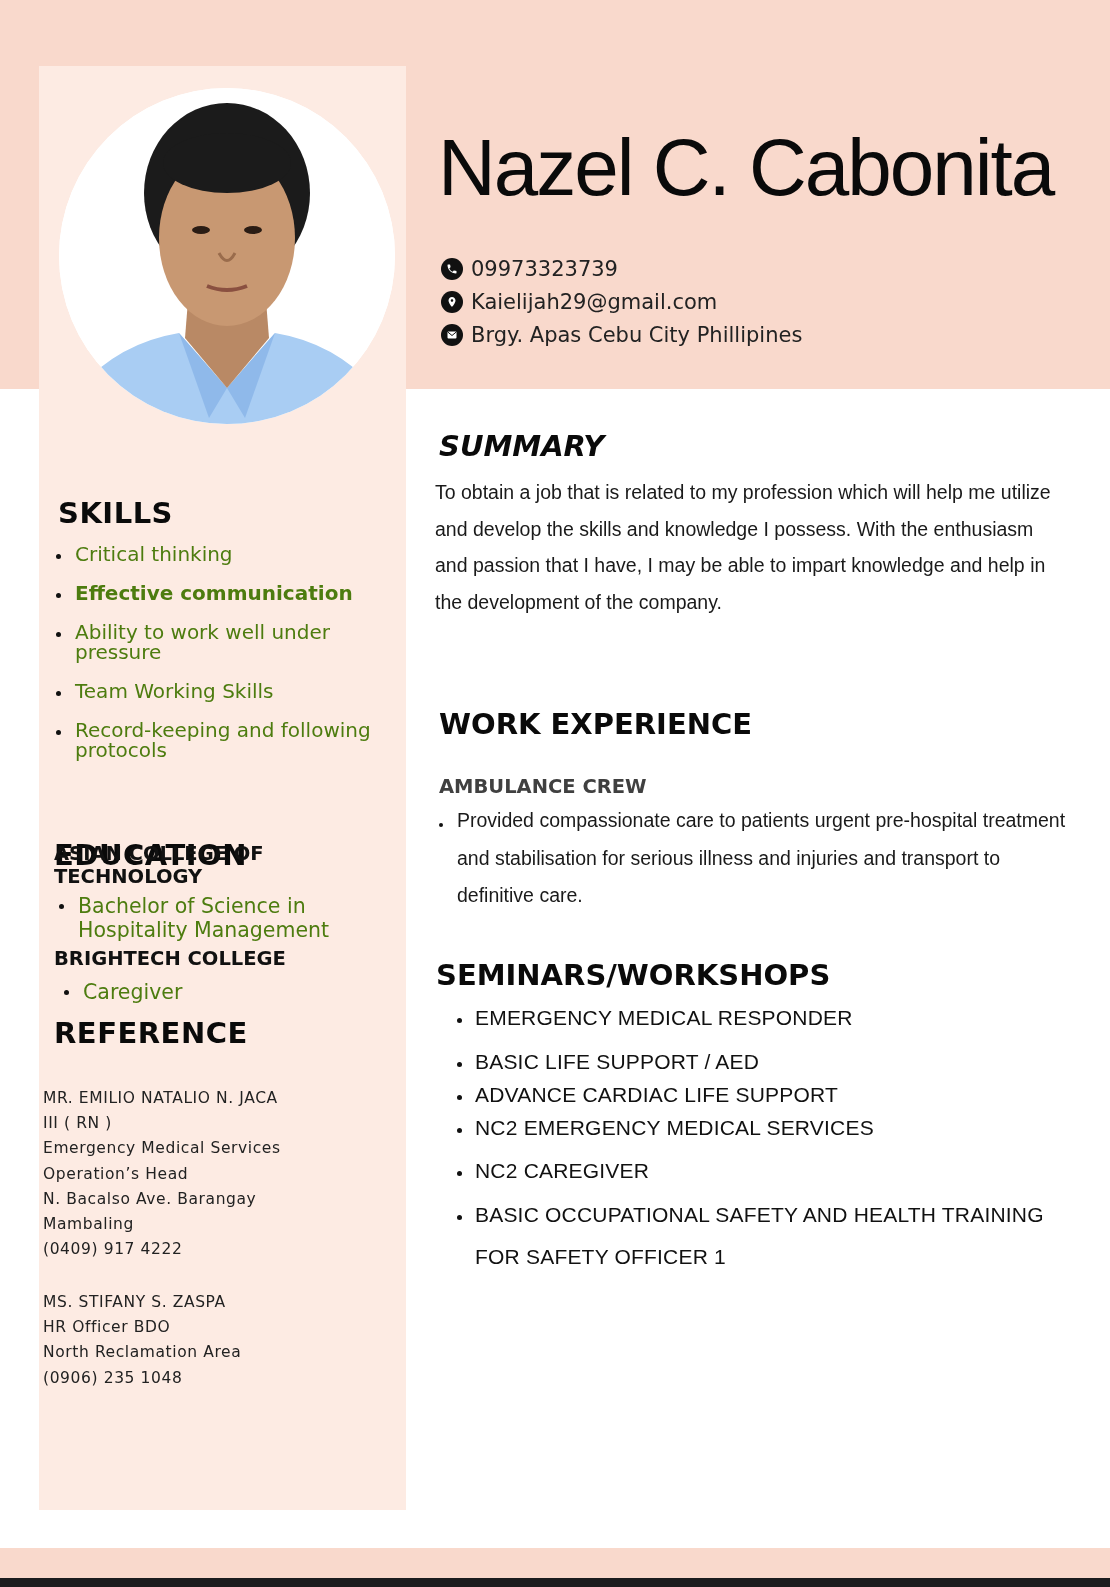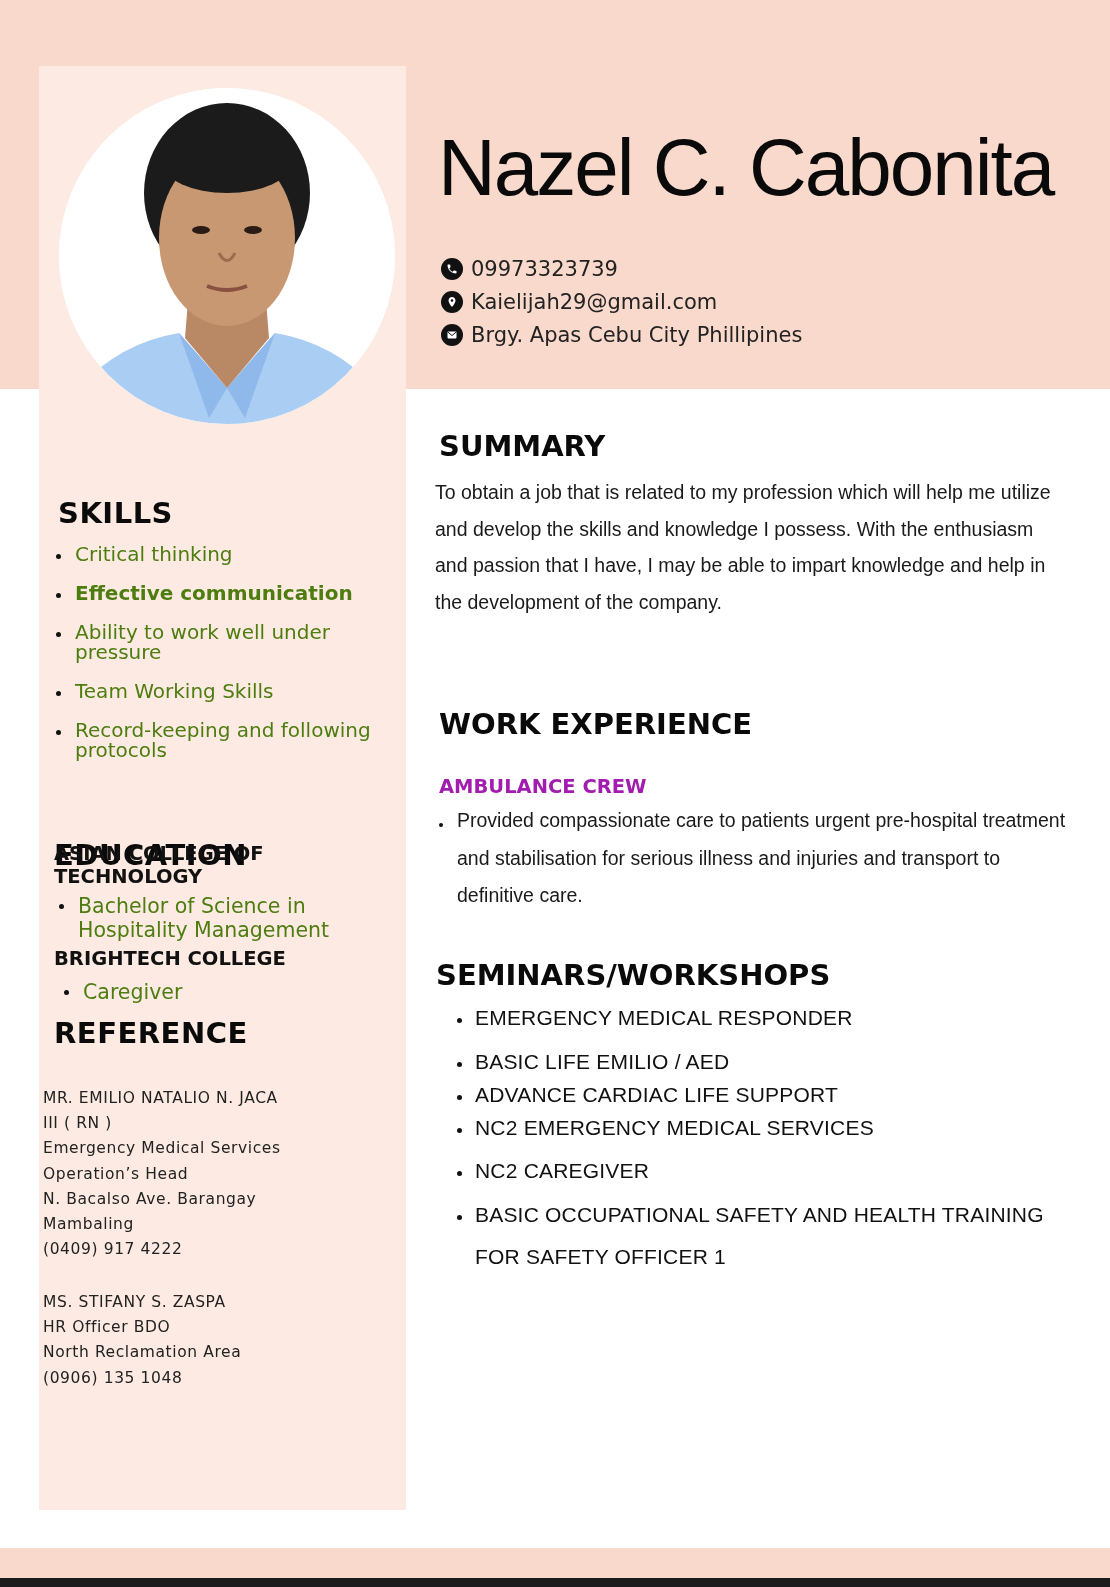--- a/index.html
+++ b/index.html
@@ -72,21 +72,21 @@
     .main-h {
       position: absolute; font-family: "DejaVu Sans", sans-serif; font-weight: 700;
       font-size: 29px; color: #0a0a0a;
     }
     .summary-text {
       position: absolute; left: 435px; top: 474px; width: 620px;
       font-family: "Liberation Sans", sans-serif; font-size: 19.5px; line-height: 36.5px; color: #1a1a1a;
     }
     .job-title {
       position: absolute; left: 439px; top: 775px;
-      font-family: "DejaVu Sans", sans-serif; font-weight: 700; font-size: 19.5px; color: #a21caf;
+      font-family: "DejaVu Sans", sans-serif; font-weight: 700; font-size: 19.5px; color: #404040;
     }
     .job-bullet {
       position: absolute; left: 438px; top: 802px; width: 630px;
       font-family: "Liberation Sans", sans-serif; font-size: 19.5px; line-height: 37.5px; color: #1a1a1a;
       padding-left: 19px;
     }
     .job-bullet::before {
       content: ""; position: absolute; left: 1px; top: 21px; width: 4px; height: 4px; border-radius: 50%; background: #111;
     }
     .sem-item {
@@ -184,31 +184,31 @@
   <div>Emergency Medical Services</div>
   <div>Operation’s Head</div>
   <div>N. Bacalso Ave. Barangay</div>
   <div>Mambaling</div>
   <div>(0409) 917 4222</div>
 </div>
 <div class="ref-block" style="top:1290px;">
   <div>MS. STIFANY S. ZASPA</div>
   <div>HR Officer BDO</div>
   <div>North Reclamation Area</div>
-  <div>(0906) 135 1048</div>
-</div>
-
-<div class="main-h" style="left:439px; top:429px;">SUMMARY</div>
+  <div>(0906) 235 1048</div>
+</div>
+
+<div class="main-h" style="left:439px; top:429px;font-style:italic;">SUMMARY</div>
 <div class="summary-text">To obtain a job that is related to my profession which will help me utilize and develop the skills and knowledge I possess. With the enthusiasm and passion that I have, I may be able to impart knowledge and help in the development of the company.</div>
 
 <div class="main-h" style="left:439px; top:707px;">WORK EXPERIENCE</div>
 <div class="job-title">AMBULANCE CREW</div>
 <div class="job-bullet">Provided compassionate care to patients urgent pre-hospital treatment and stabilisation for serious illness and injuries and transport to definitive care.</div>
 
 <div class="main-h" style="left:436px; top:958px;">SEMINARS/WORKSHOPS</div>
 <div class="sem-item" style="top:1006px;">EMERGENCY MEDICAL RESPONDER</div>
-<div class="sem-item" style="top:1050px;">BASIC LIFE EMILIO / AED</div>
+<div class="sem-item" style="top:1050px;">BASIC LIFE SUPPORT / AED</div>
 <div class="sem-item" style="top:1083px;">ADVANCE CARDIAC LIFE SUPPORT</div>
 <div class="sem-item" style="top:1116px;">NC2 EMERGENCY MEDICAL SERVICES</div>
 <div class="sem-item" style="top:1159px;">NC2 CAREGIVER</div>
 <div class="sem-item" style="top:1203px;">BASIC OCCUPATIONAL SAFETY AND HEALTH TRAINING</div>
 <div class="sem-item no-bullet" style="top:1245px;">FOR SAFETY OFFICER 1</div>
 <style>.sem-item.no-bullet::before { display: none; }</style>
 
 </body></html>

